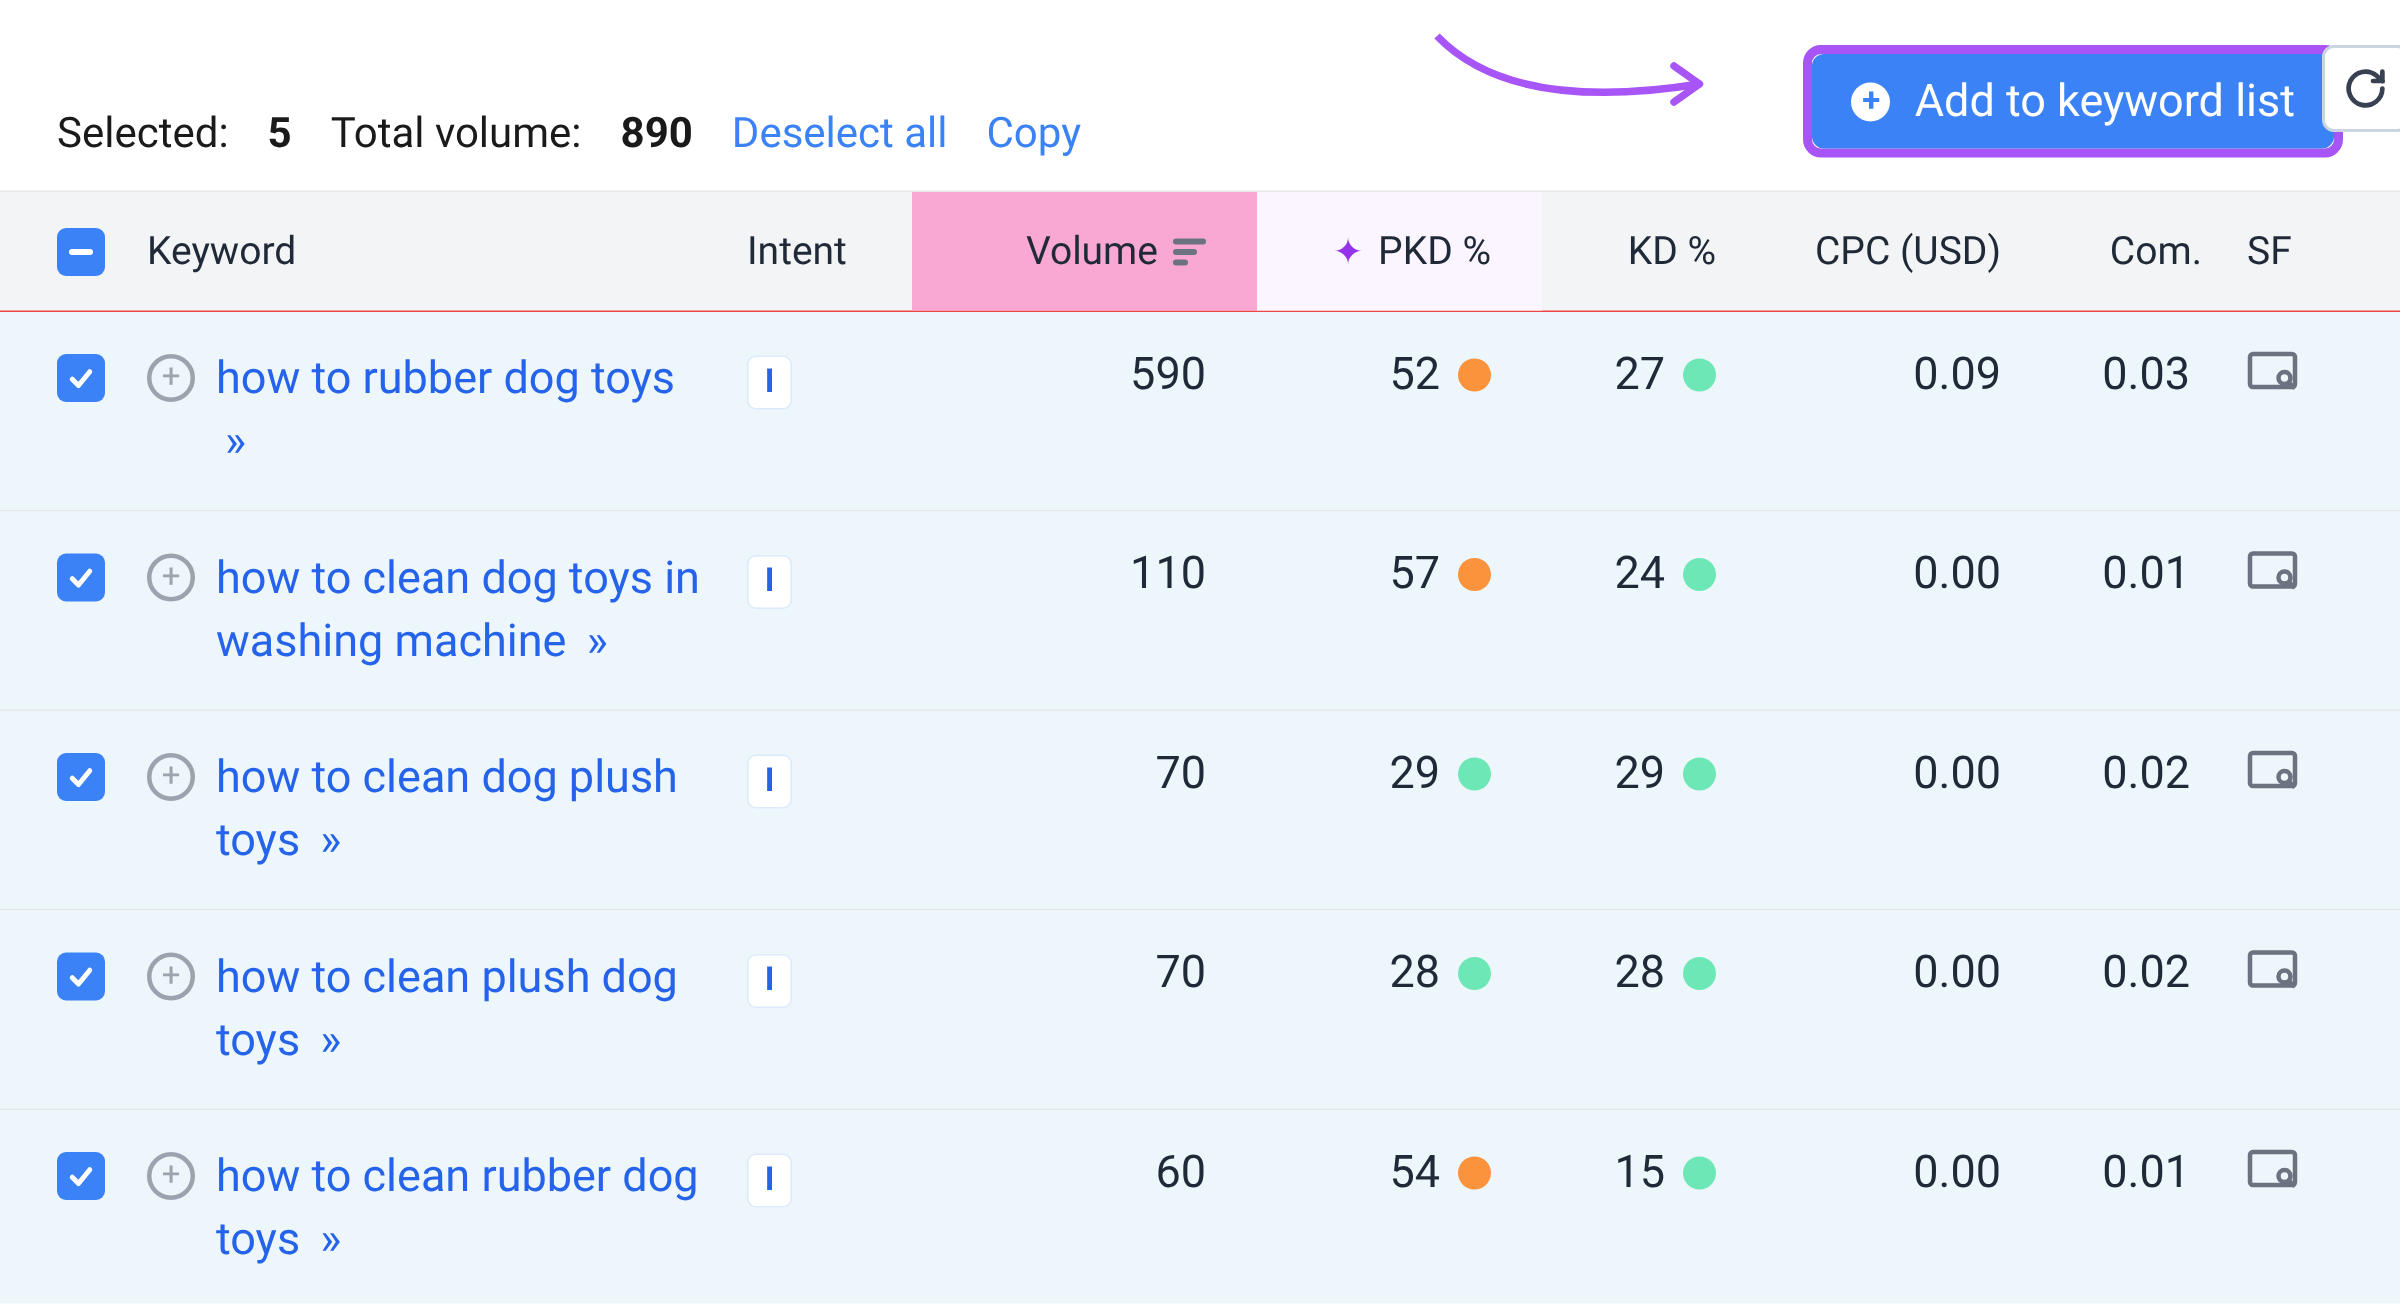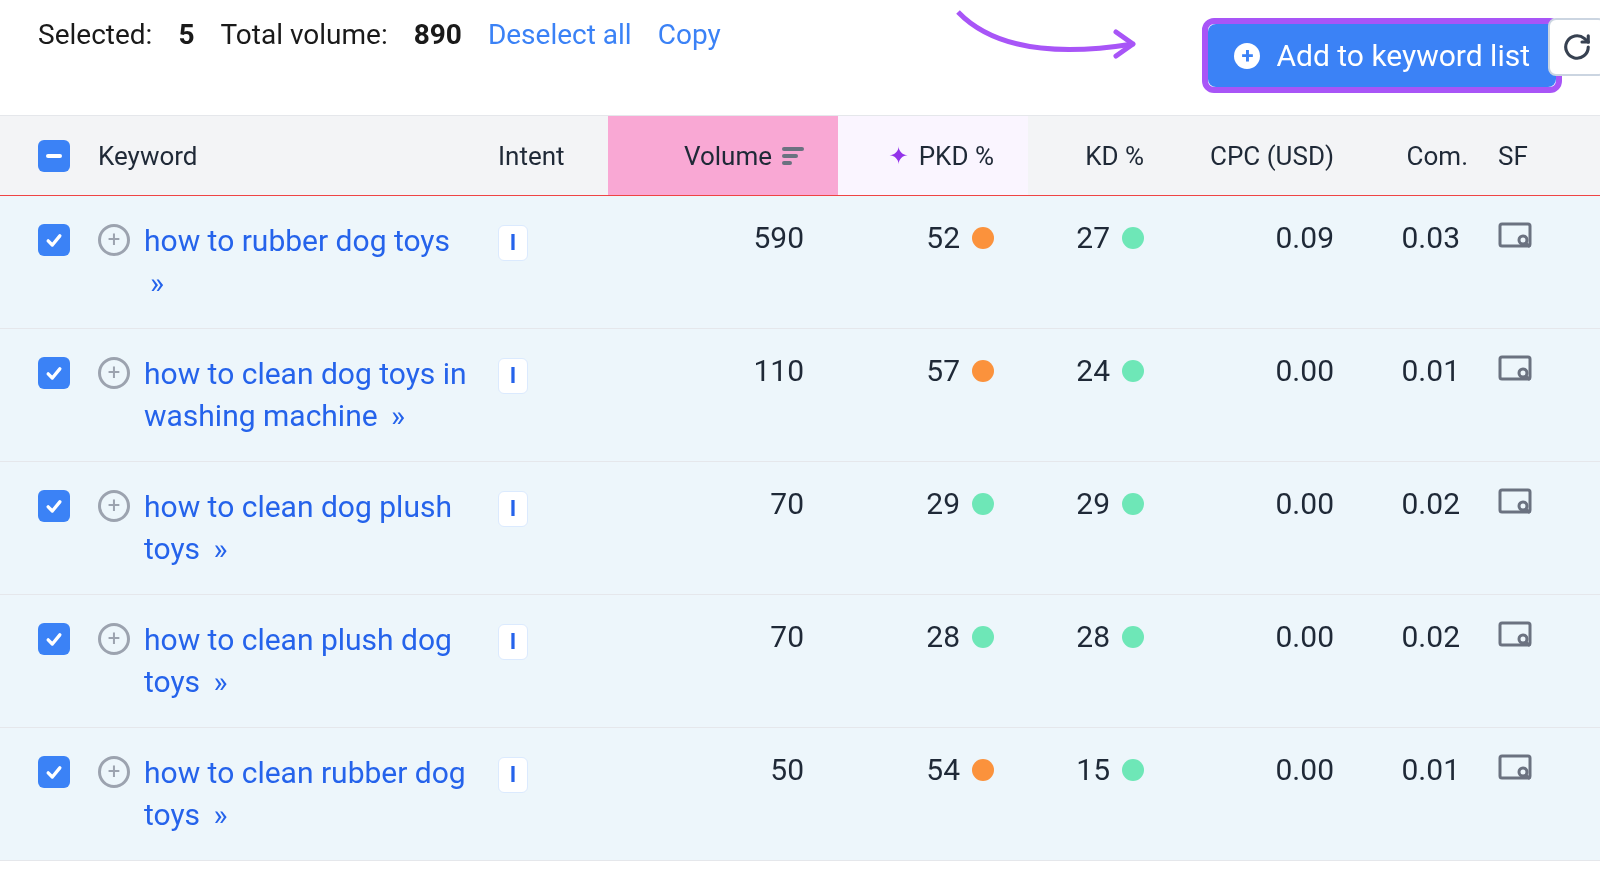--- a/index.html
+++ b/index.html
@@ -11,25 +11,26 @@
     height: 869px;
     color: #1a1a1a;
     font-size: 28px;
     overflow: hidden;
     position: relative;
   }
 
   
   .topbar {
     display: flex;
-    align-items: flex-start;
+    align-items: flex-end;
     padding: 18px 38px 22px;
     gap: 26px;
     border-bottom: 1px solid #e5e7eb;
     position: relative;
+    margin-top: 12px;
   }
   .topbar .summary {
     display: flex;
     align-items: center;
     gap: 26px;
     color: #1a1a1a;
   }
   .summary .lbl   { }
   .summary .bold  { font-weight: 700; }
   .topbar .link {
@@ -401,21 +402,21 @@
     <div class="c-kw-wrap">
       <div class="expand">+</div>
       <span class="kw-link">
         <span>how to clean rubber dog toys</span>
         <span class="chevrons">»</span>
       </span>
     </div>
     <div class="c-intent">
       <span class="intent-badge">I</span>
     </div>
-    <div class="c-volume">50</div>
+    <div class="c-volume">60</div>
     <div class="c-pkd">
       <span>54</span>
       <span class="dot orange"></span>
     </div>
     <div class="c-kd">
       <span>15</span>
       <span class="dot green"></span>
     </div>
     <div class="c-cpc">0.00</div>
     <div class="c-com">0.01</div>

